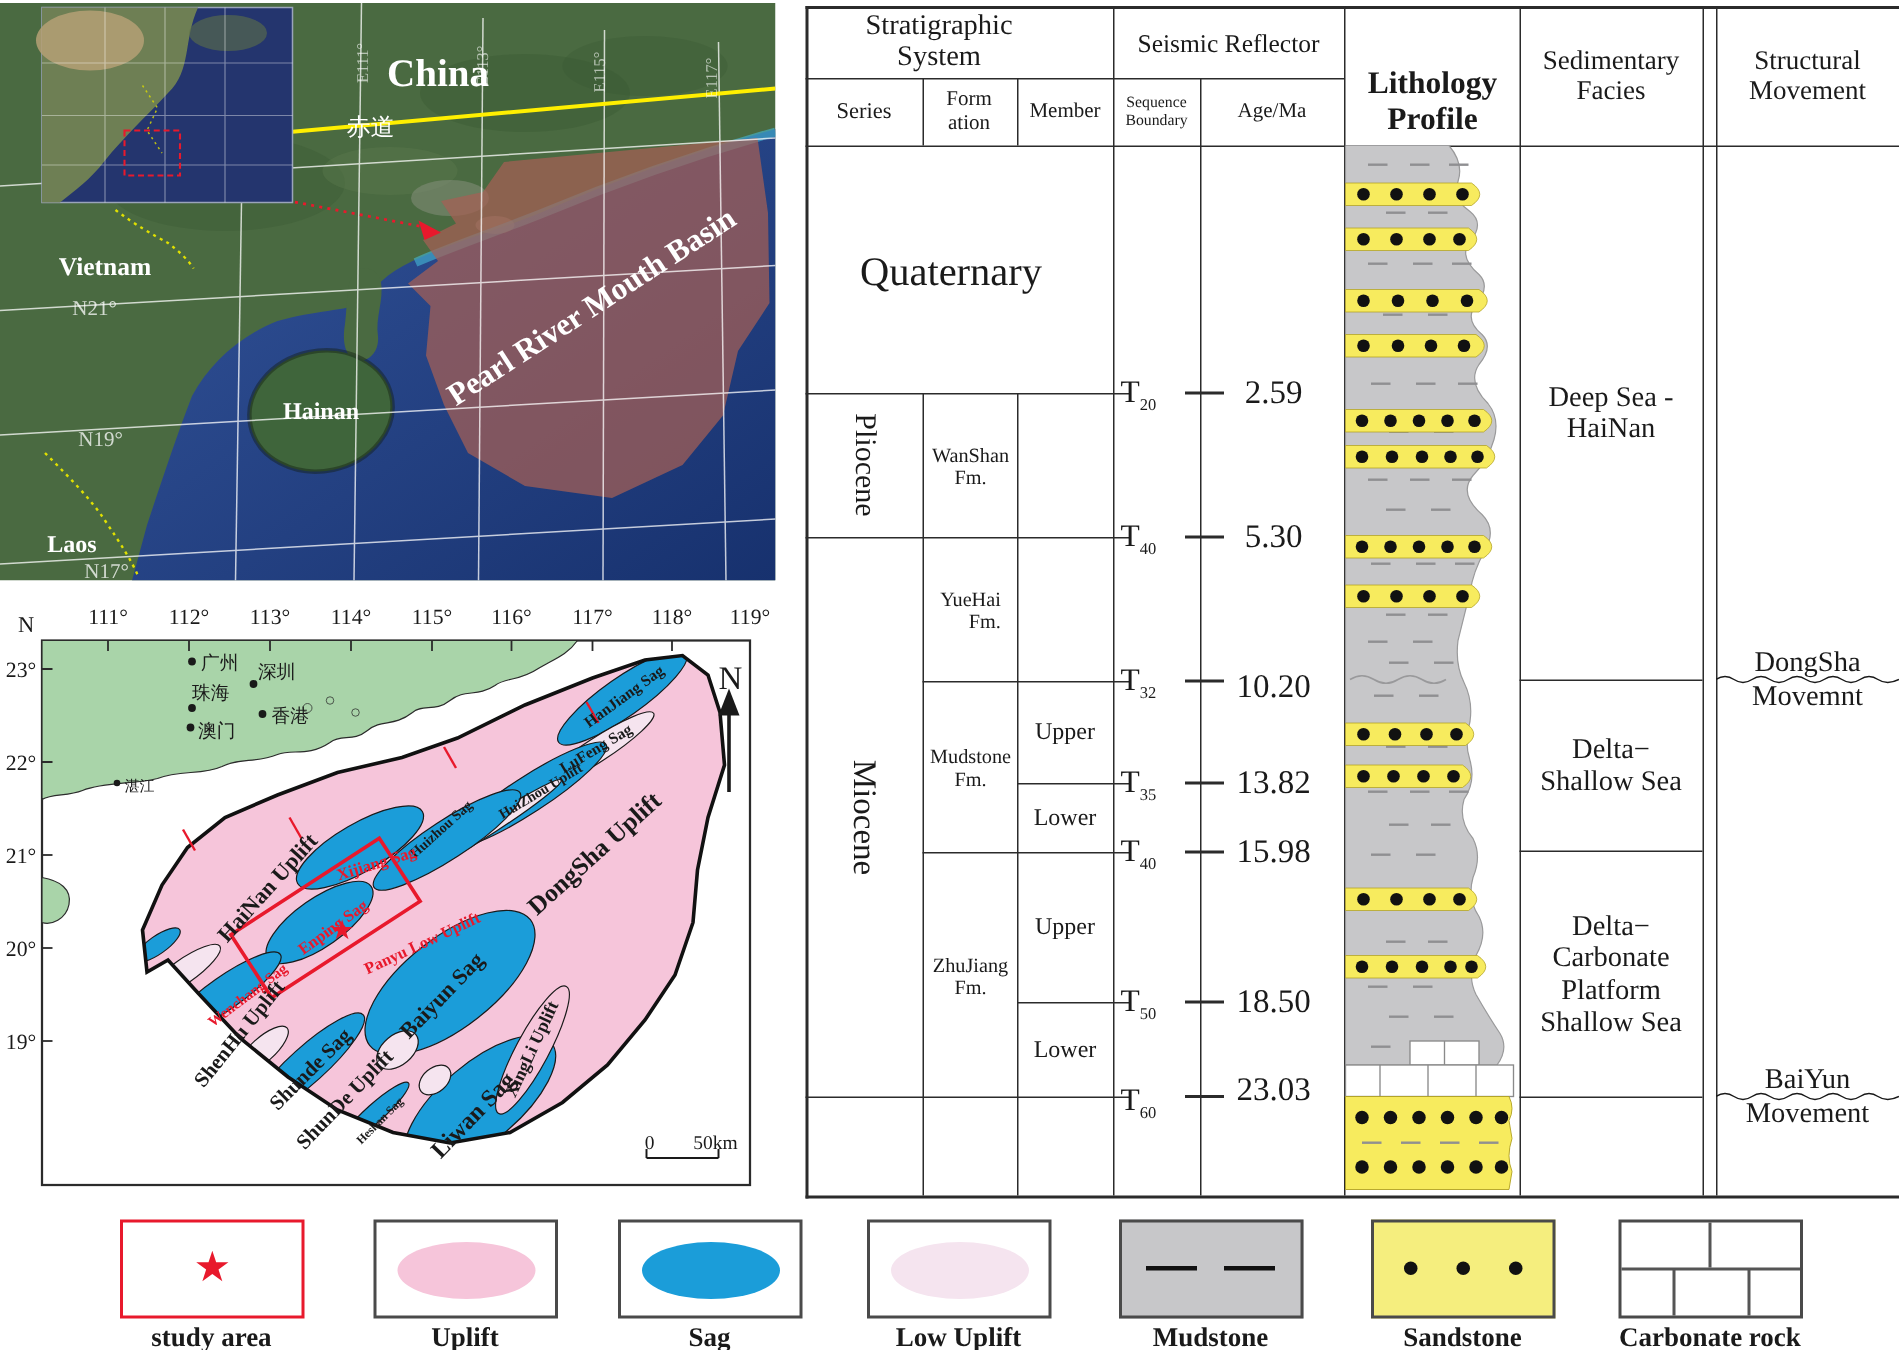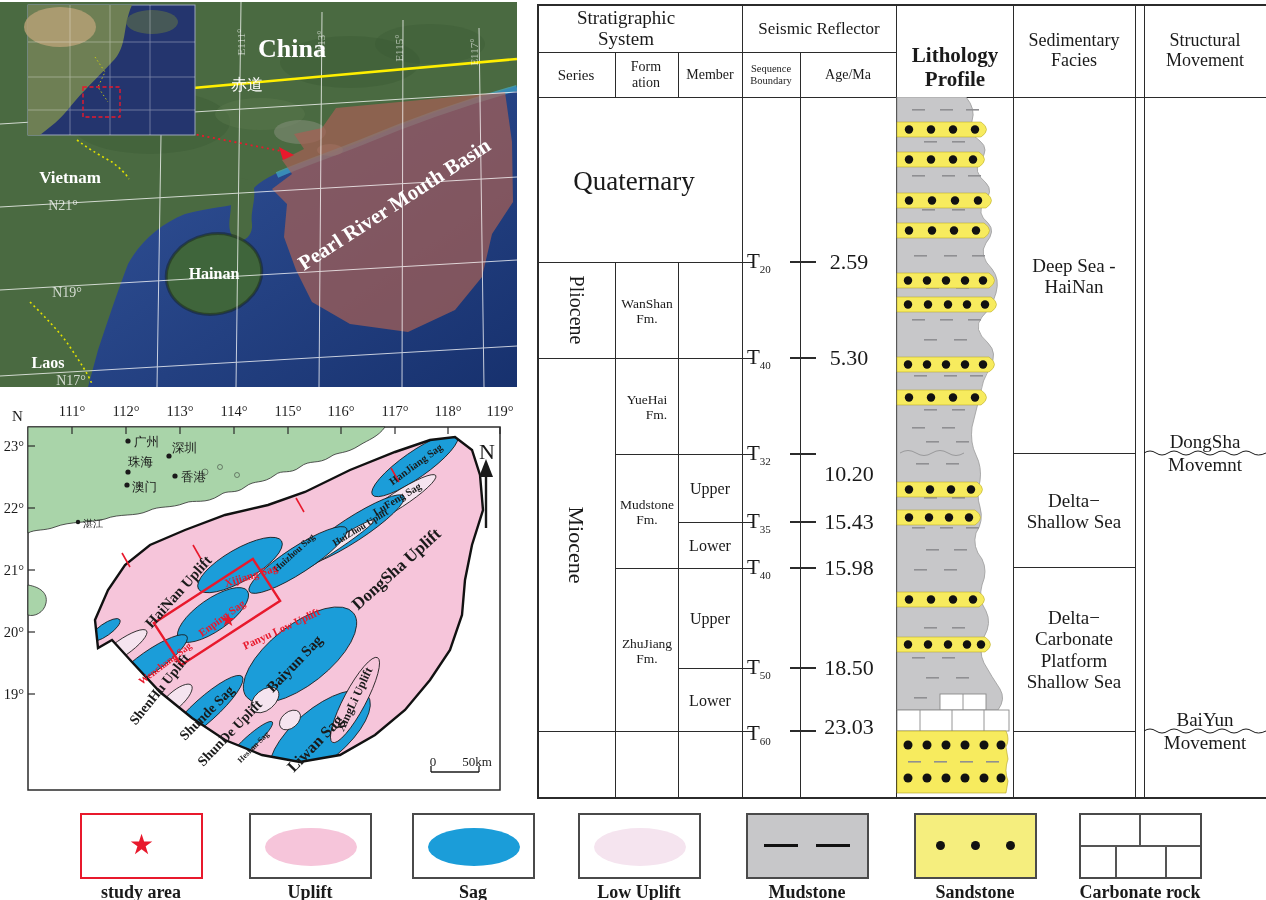--- a/index.html
+++ b/index.html
@@ -310,24 +310,24 @@
     <div class="ctr" style="left:710px;top:701px;font-size:16px;">Lower</div>
 
     <div class="tlab" style="left:747px;top:249px;"><span>T</span><sub>20</sub></div>
     <div class="tick" style="left:790px;top:261px;width:26px;"></div>
     <div class="ctr" style="left:849px;top:262px;font-size:22px;">2.59</div>
     <div class="tlab" style="left:747px;top:345px;"><span>T</span><sub>40</sub></div>
     <div class="tick" style="left:790px;top:357px;width:26px;"></div>
     <div class="ctr" style="left:849px;top:358px;font-size:22px;">5.30</div>
     <div class="tlab" style="left:747px;top:441px;"><span>T</span><sub>32</sub></div>
     <div class="tick" style="left:790px;top:453px;width:26px;"></div>
-    <div class="ctr" style="left:849px;top:474px;font-size:22px;">10.20</div>
+    <div class="ctr" style="left:849px;top:458px;font-size:22px;">10.20</div>
     <div class="tlab" style="left:747px;top:509px;"><span>T</span><sub>35</sub></div>
     <div class="tick" style="left:790px;top:521px;width:26px;"></div>
-    <div class="ctr" style="left:849px;top:522px;font-size:22px;">15.43</div>
+    <div class="ctr" style="left:849px;top:522px;font-size:22px;">13.82</div>
     <div class="tlab" style="left:747px;top:555px;"><span>T</span><sub>40</sub></div>
     <div class="tick" style="left:790px;top:567px;width:26px;"></div>
     <div class="ctr" style="left:849px;top:568px;font-size:22px;">15.98</div>
     <div class="tlab" style="left:747px;top:655px;"><span>T</span><sub>50</sub></div>
     <div class="tick" style="left:790px;top:667px;width:26px;"></div>
     <div class="ctr" style="left:849px;top:668px;font-size:22px;">18.50</div>
     <div class="tlab" style="left:747px;top:721px;"><span>T</span><sub>60</sub></div>
     <div class="tick" style="left:790px;top:730px;width:26px;"></div>
     <div class="ctr" style="left:849px;top:727px;font-size:22px;">23.03</div>
 

